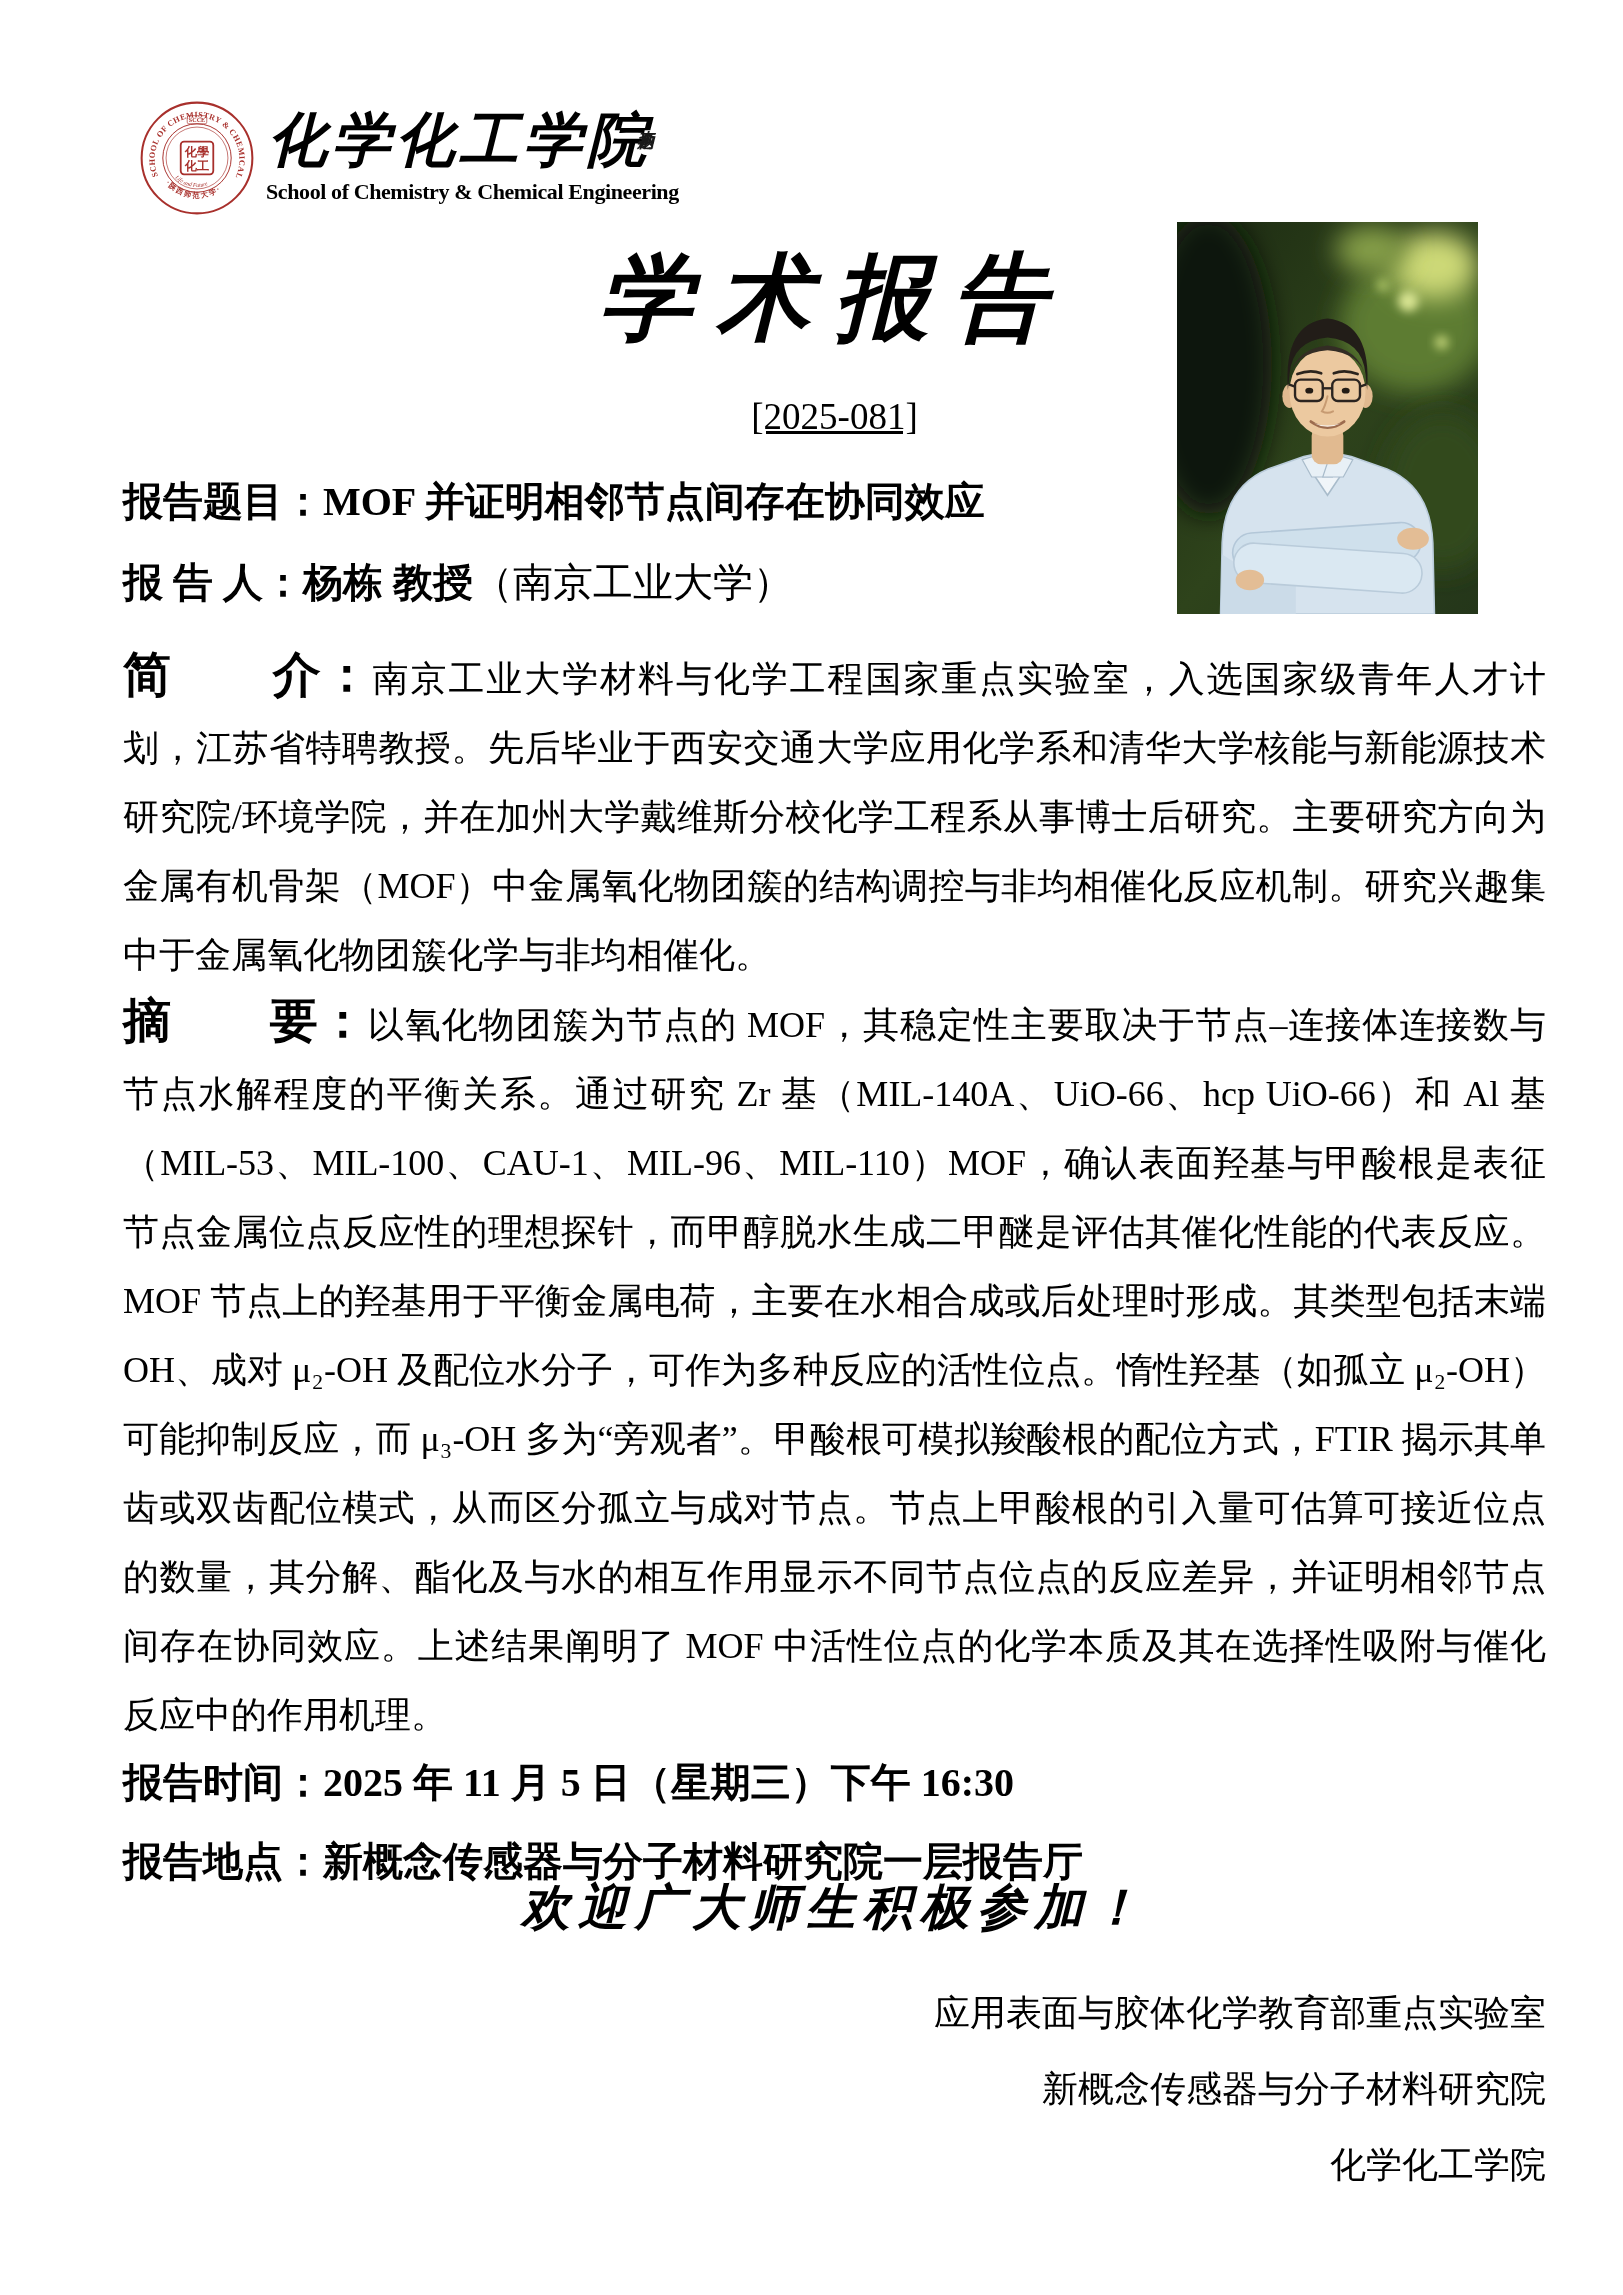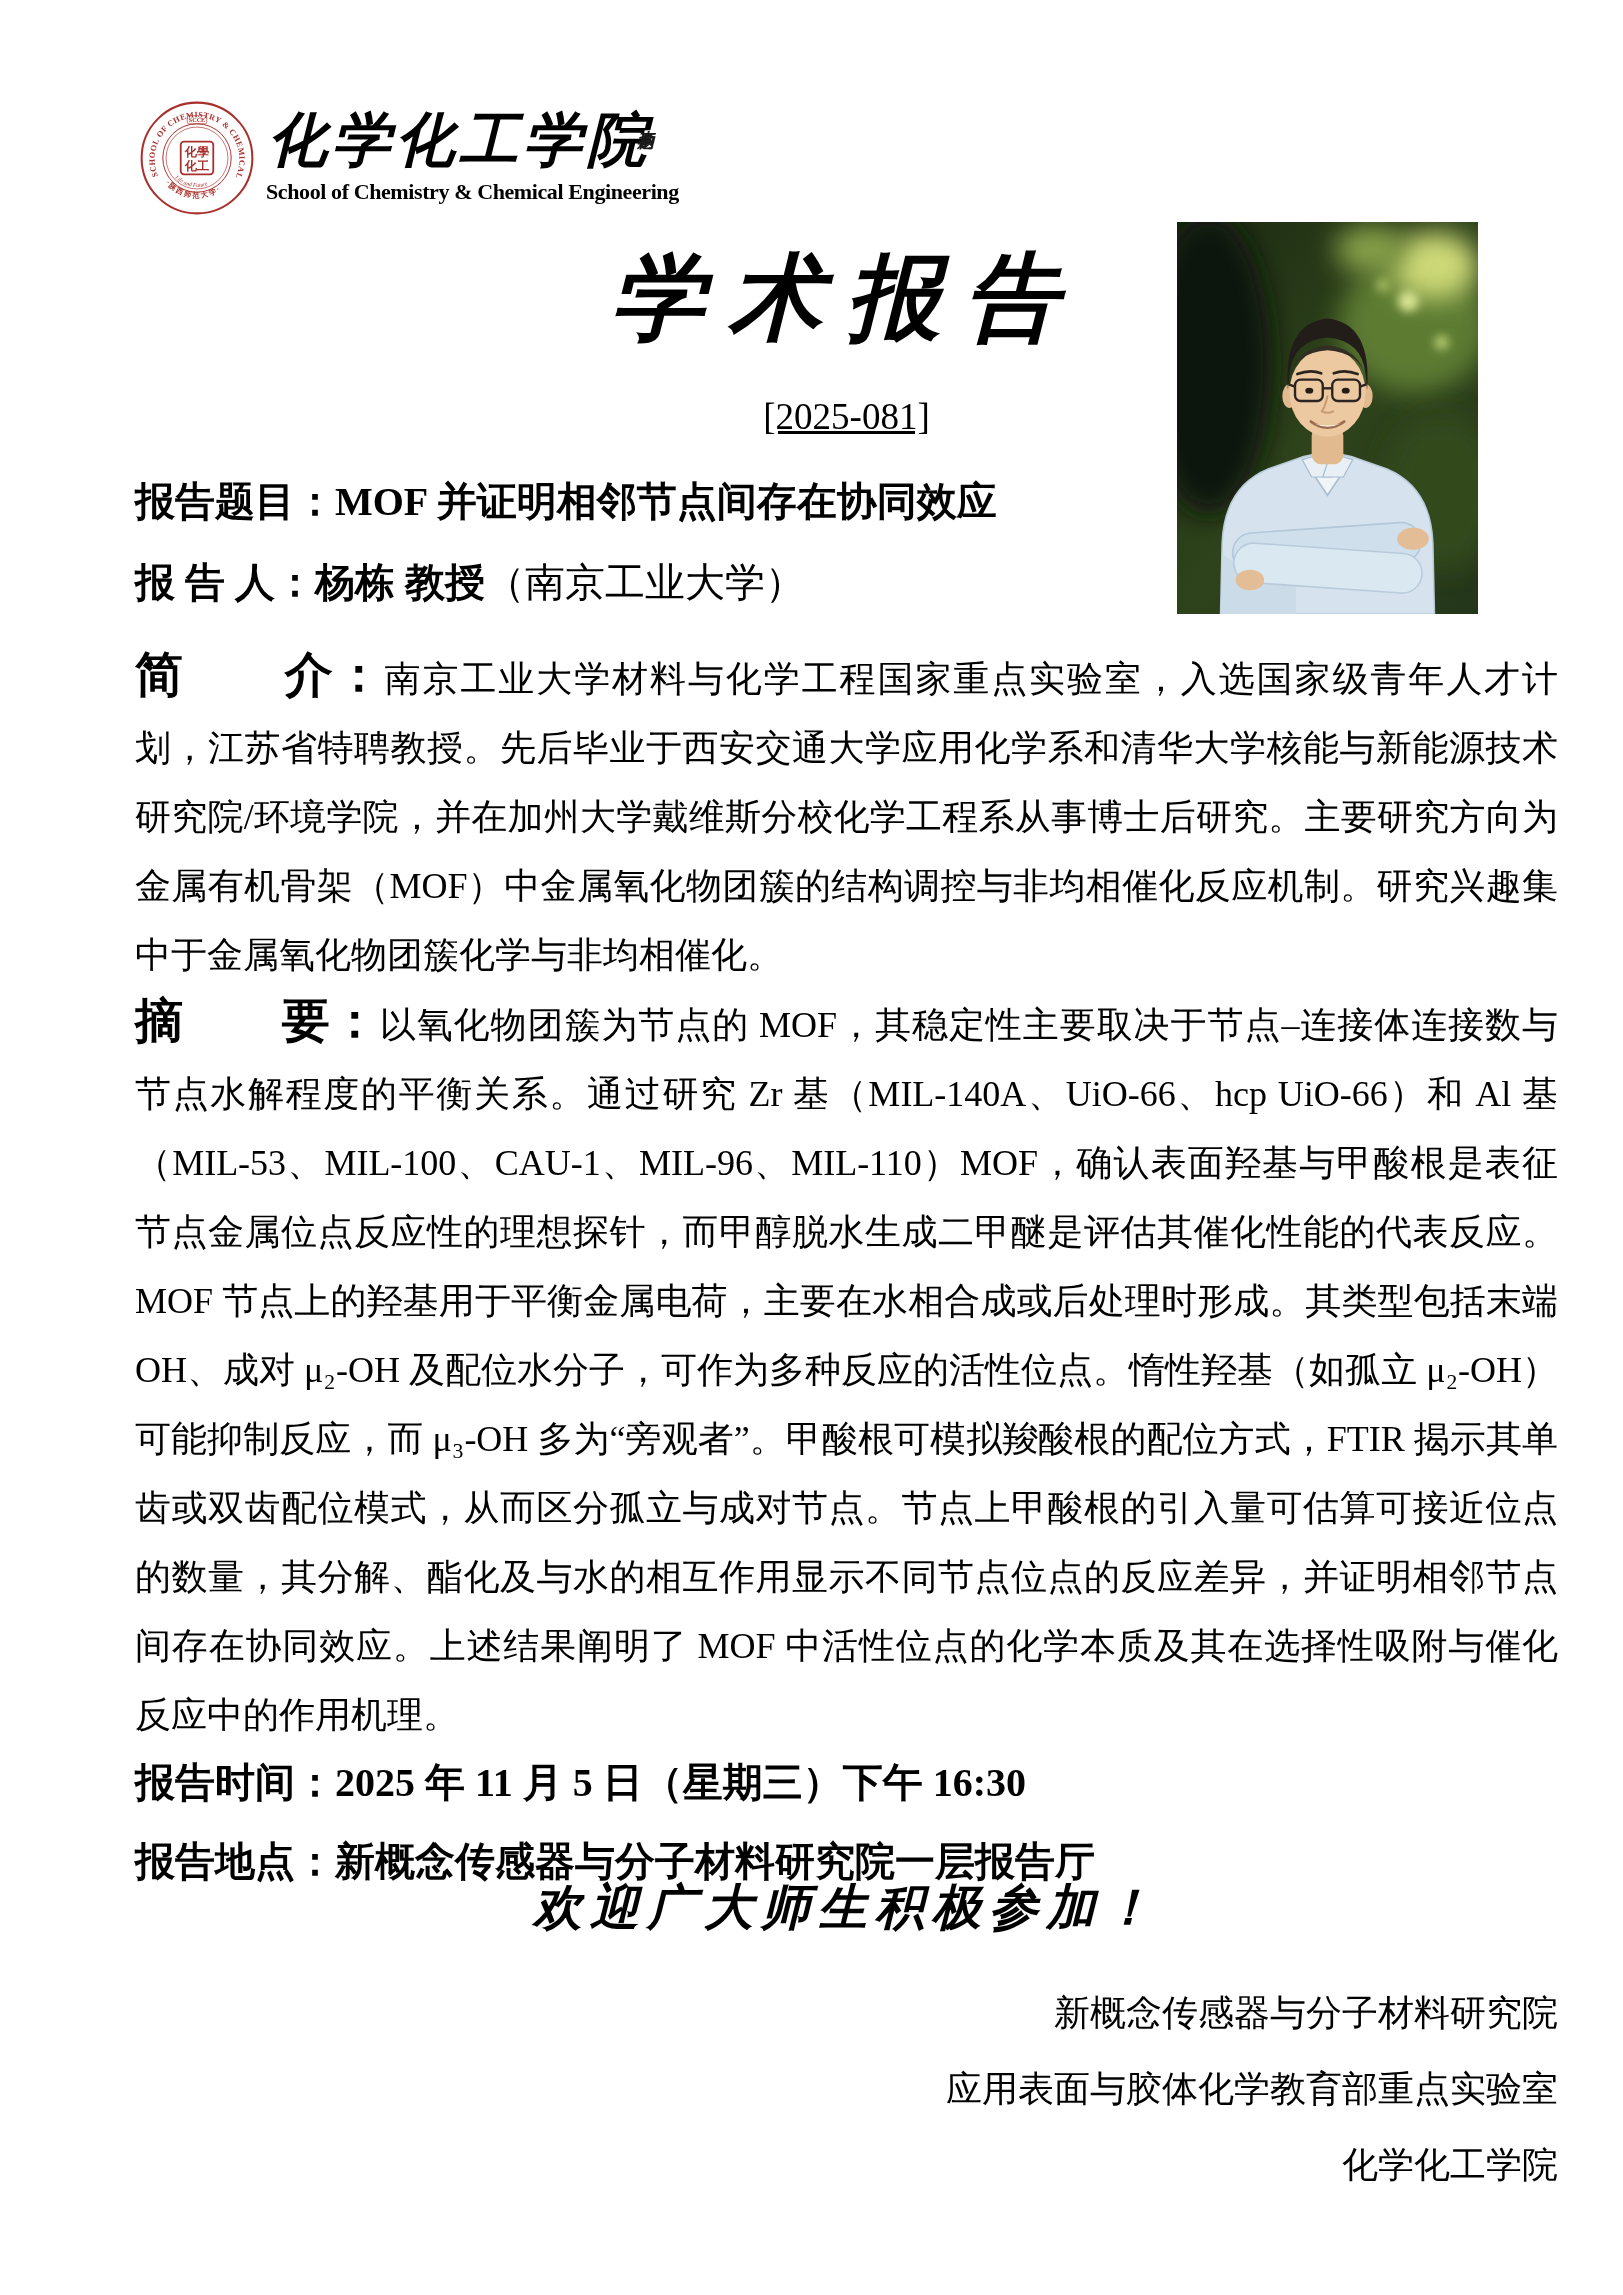--- a/index.html
+++ b/index.html
@@ -26,21 +26,21 @@
   .signature{
     position:absolute;left:634px;top:117px;
     writing-mode:vertical-rl;
     font-size:16.6px;font-weight:700;font-style:italic;
     letter-spacing:1.6px;color:#1a1a1a;
   }
   
   .photo{position:absolute;left:1177px;top:222px;width:301px;height:392px;}
   
   .content{position:absolute;left:123px;top:0;width:1423px;}
-  .blk{position:absolute;left:12px;width:1423px;}
+  .blk{position:absolute;left:0;width:1423px;}
   .title{
     top:235px;text-align:center;
     font-size:94px;font-weight:900;font-style:italic;
     letter-spacing:24px;white-space:nowrap;
   }
   .serial{top:395px;text-align:center;font-size:37px;text-decoration:underline;}
   .hei{font-family:Liberation Serif, serif;font-weight:700;}
   .field{font-size:40px;line-height:49px;}
   .topic{top:477px;}
   .speaker{top:558px;}
@@ -180,20 +180,20 @@
       <span class="hei">报告时间：</span><span class="hei">2025 年 11 月 5 日（星期三）下午 16:30</span>
     </div>
 
     <div class="blk field venue">
       <span class="hei">报告地点：</span><span class="hei">新概念传感器与分子材料研究院一层报告厅</span>
     </div>
 
     <div class="blk welcome">欢迎广大师生积极参加！</div>
 
     <div class="blk footer">
+      <div>应用表面与胶体化学教育部重点实验室</div>
       <div>新概念传感器与分子材料研究院</div>
-      <div>应用表面与胶体化学教育部重点实验室</div>
       <div>化学化工学院</div>
     </div>
 
   </div>
 </div>
 
 
 </body></html>

